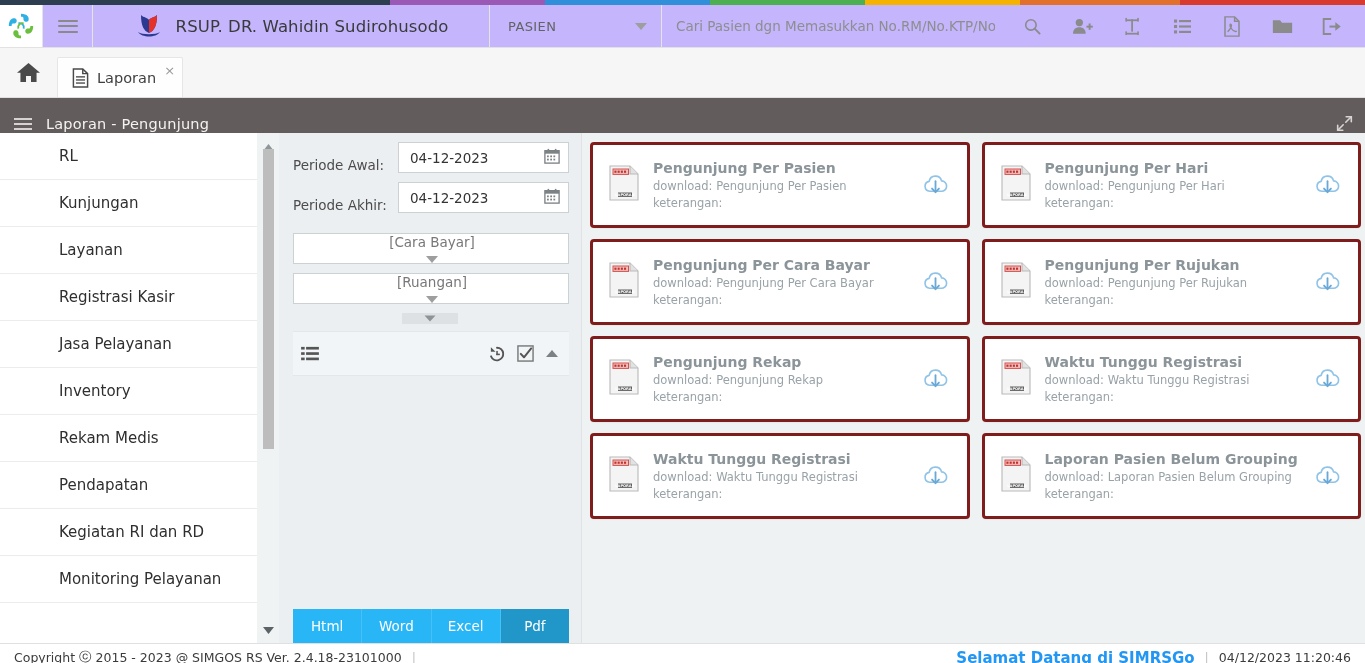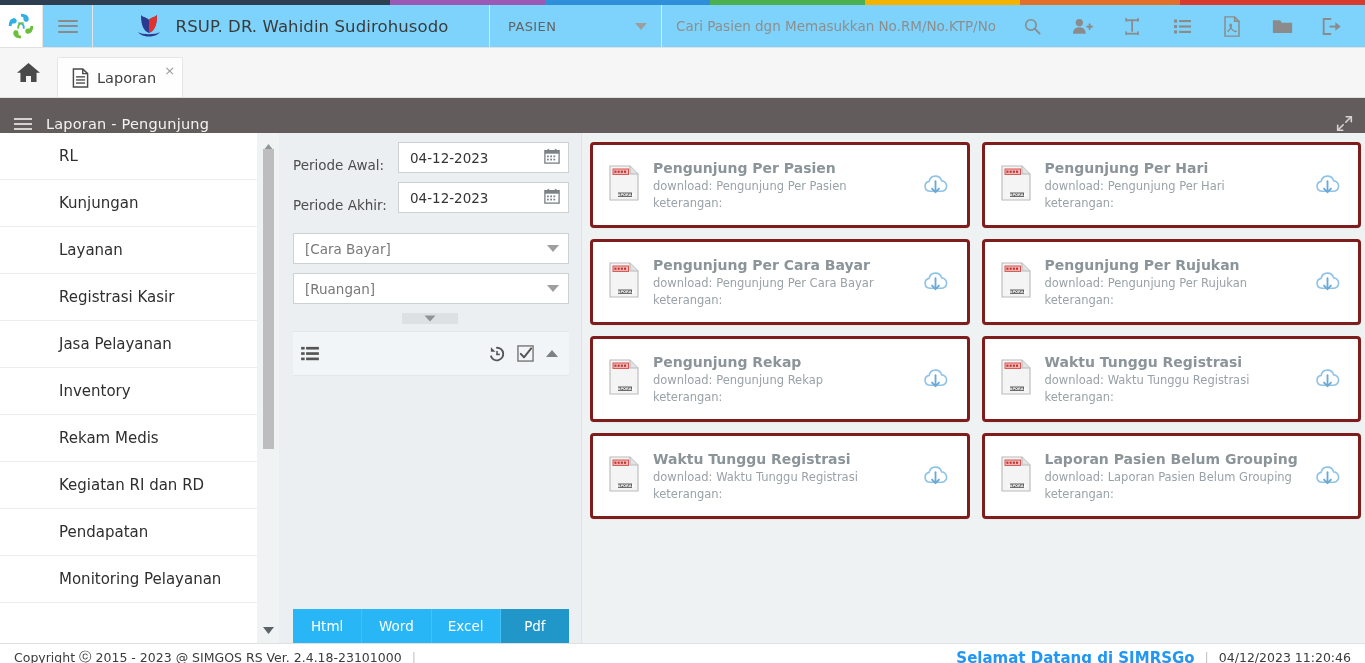--- a/index.html
+++ b/index.html
@@ -11,21 +11,21 @@
   }
 
   
   .rainbow { display: flex; height: 5px; width: 100%; }
   .rainbow span { height: 100%; display: block; }
 
   
   .header {
     height: 43px; width: 100%;
     display: flex; align-items: stretch;
-    background: #7dd3fc;
+    background: #c4b5fd;
     border-bottom: 1px solid #e2e2e2;
     position: relative;
   }
   .logo-box {
     width: 43px; min-width: 43px; height: 42px;
     display: flex; align-items: center; justify-content: center;
     border-right: 1px solid #e4e4e4;
     background: #fff;
   }
   .hamburger-box {
@@ -158,21 +158,21 @@
   .field-label { width: 105px; font-size: 13.5px; color: #4c4c4c; }
   .date-box {
     flex: 1; height: 31px; background: #fff; border: 1px solid #ccd1d4;
     display: flex; align-items: center; justify-content: space-between;
     padding: 0 8px 0 11px;
   }
   .date-val { font-size: 13.5px; color: #333; }
   .dd-box {
     margin: 0 12px 0 14px; height: 31px; background: #fff; border: 1px solid #ccd1d4;
     display: flex; align-items: center; justify-content: space-between;
-    padding: 0 9px 0 11px; cursor: pointer;
+    padding: 0 9px 0 11px; cursor: pointer; flex-direction: column;
   }
   .dd-box.first { margin-top: 20px; }
   .dd-box.second { margin-top: 9px; }
   .dd-val { font-size: 13.5px; color: #787878; }
   .collapse-tab {
     width: 56px; height: 11px; background: #dde1e3; margin: 9px auto 0;
     display: flex; align-items: center; justify-content: center; cursor: pointer;
   }
   .toolbar-strip {
     margin: 7px 12px 0 14px; height: 45px; background: #f2f5f7;
@@ -389,24 +389,24 @@
       <div class="side-item">
         <span>Jasa Pelayanan</span>
       </div>
       <div class="side-item">
         <span>Inventory</span>
       </div>
       <div class="side-item">
         <span>Rekam Medis</span>
       </div>
       <div class="side-item">
+        <span>Pendapatan</span>
+      </div>
+      <div class="side-item">
         <span>Kegiatan RI dan RD</span>
-      </div>
-      <div class="side-item">
-        <span>Pendapatan</span>
       </div>
       <div class="side-item">
         <span>Monitoring Pelayanan</span>
       </div>
     </div>
 
   <div class="side-scroll">
     <span class="scroll-arrow">
       <svg width="13" height="9" viewBox="0 0 13 9">
         <path d="M6.5 1 L12 8 H1 Z" fill="#8e9699"></path>

